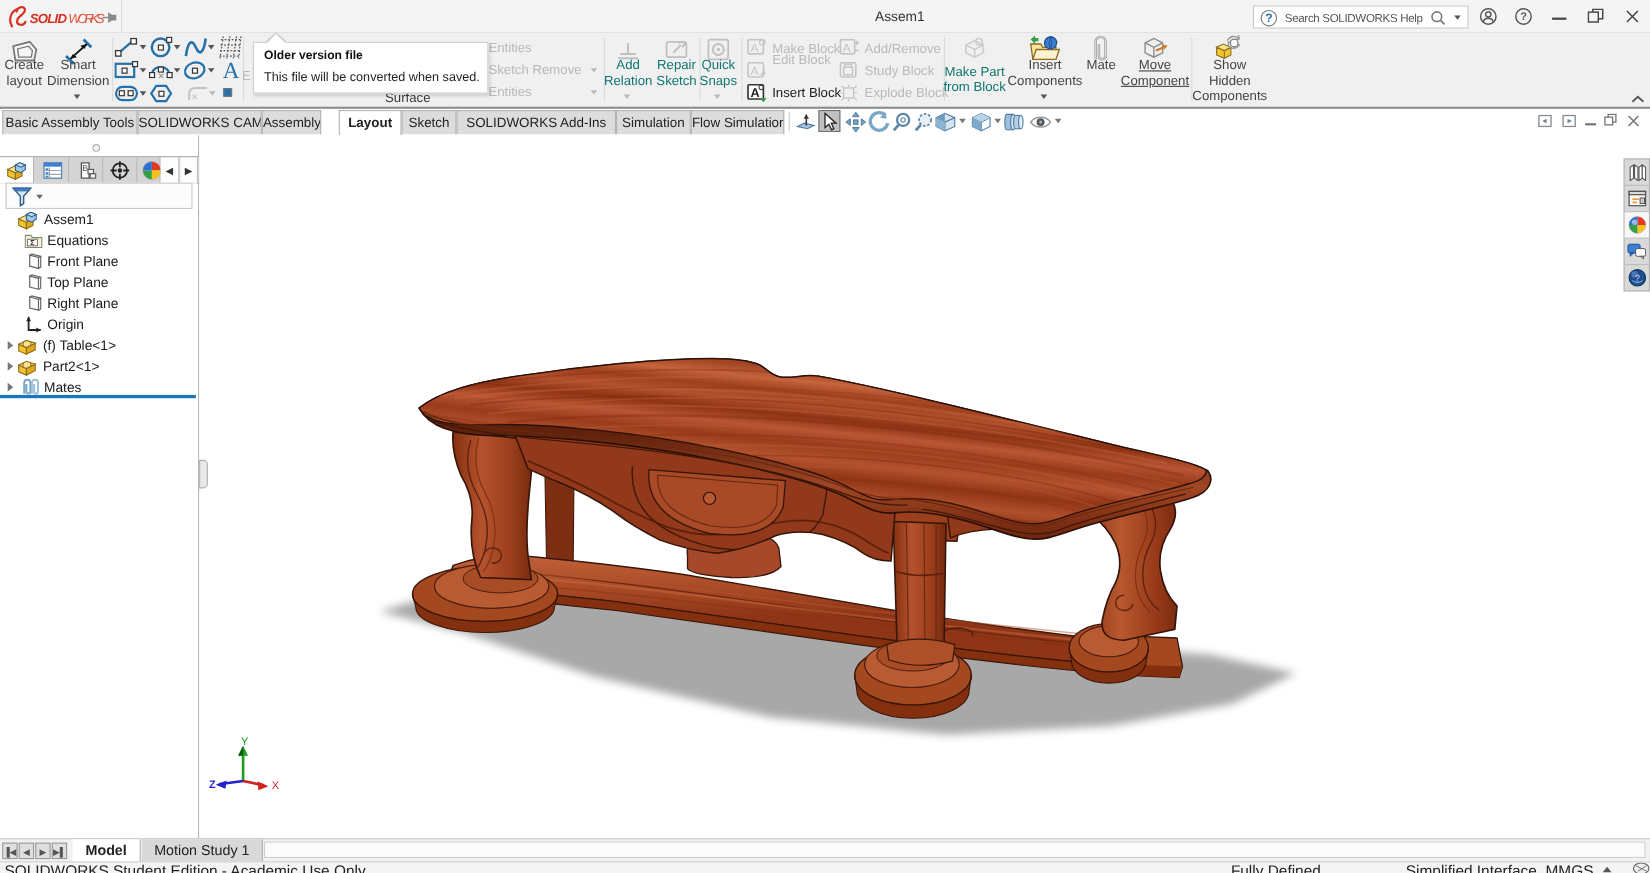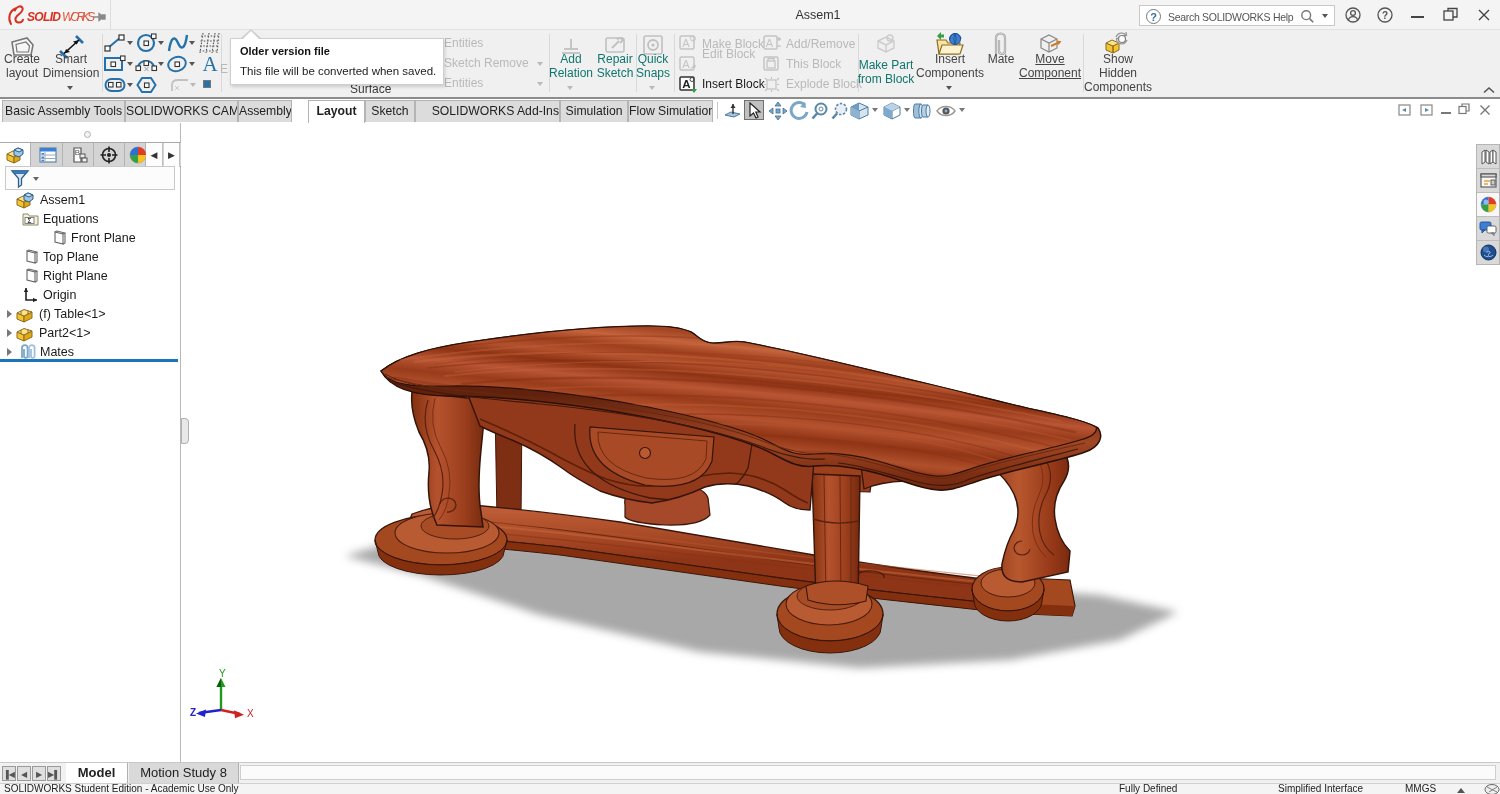--- a/index.html
+++ b/index.html
@@ -36,21 +36,21 @@
   .texp { position:absolute; left:7px; top:5px; width:0; height:0; border-top:4px solid transparent; border-bottom:4px solid transparent; border-left:5px solid #777; }
   #bluebar { position:absolute; left:0px; top:236px; width:178px; height:3px; background:#1a75bb; }
   #viewport { left:182px; top:123px; width:1318px; height:639px; background:#ffffff; }
   #splitter { left:181px; top:418px; width:8px; height:26px; background:#e8e8e8; border:1px solid #b0b0b0; border-radius:0 4px 4px 0; }
   #taskpane { left:1476px; top:144px; width:24px; height:121px; background:#d9d9d9; border:1px solid #b5b5b5; }
   .tpcell { position:absolute; left:0; width:22px; height:24px; border-bottom:1px solid #bdbdbd; }
   .tpcell.sel { background:#f7f7f7; }
   #mtabs { left:0; top:762px; width:1500px; height:21px; background:#f1f1f1; border-top:1px solid #c8c8c8; }
   .navbtn { position:absolute; top:3px; width:14px; height:15px; background:#dfdfdf; border:1px solid #9a9a9a; color:#555; font-size:8px; text-align:center; line-height:15px; }
   .mtab { position:absolute; top:0px; height:21px; font-size:13px; color:#222; text-align:center; }
-  #statusbar { left:0; top:783px; width:1500px; height:11px; background:#f4f4f4; border-top:1px solid #d0d0d0; font-size:10px; color:#222; }
+  #statusbar { left:0; top:783px; width:1500px; height:11px; background:#f4f4f4; border-top:1px solid #d0d0d0; font-size:14px; color:#222; }
   #tooltip { left:230px; top:38px; width:214px; height:47px; background:#ffffff; border:1px solid #cfcfcf; box-shadow:1px 2px 3px rgba(0,0,0,0.15); z-index:50; }
   #tooltip .t1 { position:absolute; left:9px; top:6px; font-size:11px; font-weight:bold; color:#111; white-space:nowrap; }
   #tooltip .t2 { position:absolute; left:9px; top:25.5px; font-size:11.5px; color:#222; white-space:nowrap; }
   #tipnotch { left:243px; top:31px; width:0px; height:0px; border-left:8px solid transparent; border-right:8px solid transparent; border-bottom:8px solid #fff; z-index:51; }
   #tipnotchb { left:241px; top:29px; width:0px; height:0px; border-left:10px solid transparent; border-right:10px solid transparent; border-bottom:9px solid #cfcfcf; z-index:49; }
 </style>
 </head>
 <body>
 
 <div class="abs" id="titlebar"></div>
@@ -234,21 +234,21 @@
       <text x="6.5" y="12" text-anchor="middle" font-size="11" fill="#c4c4c4" font-family="Liberation Sans,sans-serif">A</text>
       <path d="M14,4 h4 m-2,-2 v4" stroke="#c4c4c4" stroke-width="1.4"></path>
       <path d="M14,11 h4" stroke="#c4c4c4" stroke-width="1.4"></path>
     </svg>
   <div class="rowlabel" style="left:786px;top:7px;">Add/Remove</div>
   <svg style="position:absolute;left:763px;top:26px;" width="18" height="16" viewBox="0 0 18 16">
       <rect x="1" y="1" width="14" height="13" rx="1.5" fill="none" stroke="#c4c4c4" stroke-width="1.5"></rect>
       <rect x="4" y="5" width="8" height="7" fill="none" stroke="#c4c4c4" stroke-width="1.3"></rect>
       <path d="M5,5 L5,2.5 L11,2.5 L11,5" stroke="#c4c4c4" stroke-width="1.3" fill="none"></path>
     </svg>
-  <div class="rowlabel" style="left:786px;top:27px;">This Block</div>
+  <div class="rowlabel" style="left:786px;top:27px;">Study Block</div>
   <svg style="position:absolute;left:763px;top:46px;" width="18" height="17" viewBox="0 0 18 17">
       <g stroke="#c4c4c4" stroke-width="1.2" fill="none">
         <rect x="4" y="4" width="9" height="9"></rect>
         <path d="M2,2 l2,2 m12,-2 l-2,2 M2,15 l2,-2 m12,2 l-2,-2 M8.5,1 v2 M8.5,14 v2 M1,8.5 h2 M14,8.5 h2"></path>
       </g>
     </svg>
   <div class="rowlabel" style="left:786px;top:47px;">Explode Block</div>
   <div class="sep" style="left:858px;"></div>
   <svg style="position:absolute;left:874px;top:3px;" width="24" height="22" viewBox="0 0 24 22">
       <g fill="none" stroke="#cccccc" stroke-width="1.4">
@@ -307,21 +307,21 @@
     </div>
   <div class="ctab" style="left:238px;width:54px;">
       <span>Assembly</span>
     </div>
   <div class="ctab active" style="left:308px;width:57px;">
       <span>Layout</span>
     </div>
   <div class="ctab" style="left:365px;width:50px;">
       <span>Sketch</span>
     </div>
-  <div class="ctab" style="left:415px;width:145px;text-align:right;">
+  <div class="ctab" style="left:415px;width:145px;">
       <span>SOLIDWORKS Add-Ins</span>
     </div>
   <div class="ctab" style="left:560px;width:68px;">
       <span>Simulation</span>
     </div>
   <div class="ctab" style="left:628px;width:85px;">
       <span>Flow Simulation</span>
     </div>
   <div style="position:absolute;left:717px;top:3px;width:1px;height:17px;background:#c8c8c8;"></div>
   <svg style="position:absolute;left:723px;top:2px;" width="20" height="20" viewBox="0 0 20 20">
@@ -461,21 +461,21 @@
         <span class="lbl" style="left:40px;">Assem1</span>
       </div>
     <div class="trow" style="top:87px;">
         <svg style="position:absolute;left:22px;top:1px;" width="17" height="15" viewBox="0 0 17 15">
           <path d="M1,3 L6,3 L7.5,5 L16,5 L16,14 L1,14 Z" fill="#f5f0dc" stroke="#8a8a6a" stroke-width="1"></path>
           <rect x="3" y="6.5" width="9" height="6" fill="#fff" stroke="#777" stroke-width="0.9"></rect>
           <text x="7.5" y="12" text-anchor="middle" font-size="6.5" font-weight="bold" fill="#333" font-family="Liberation Sans,sans-serif">Σ</text>
         </svg>
         <span class="lbl" style="left:43px;">Equations</span>
       </div>
-    <div class="trow" style="top:106px;margin-left:28px;">
+    <div class="trow" style="top:106px;">
         <svg style="position:absolute;left:23px;top:1px;" width="15" height="16" viewBox="0 0 15 16">
           <path d="M4,2 L12,4 L12,14 L4,12 Z" fill="#fdfdfd" stroke="#666" stroke-width="1.1"></path>
           <path d="M4,2 L6,1 L14,3 L12,4 M14,3 L14,13 L12,14" fill="none" stroke="#666" stroke-width="1.1"></path>
         </svg>
         <span class="lbl" style="left:43px;">Front Plane</span>
       </div>
     <div class="trow" style="top:125px;">
         <svg style="position:absolute;left:23px;top:1px;" width="15" height="16" viewBox="0 0 15 16">
           <path d="M4,2 L12,4 L12,14 L4,12 Z" fill="#fdfdfd" stroke="#666" stroke-width="1.1"></path>
           <path d="M4,2 L6,1 L14,3 L12,4 M14,3 L14,13 L12,14" fill="none" stroke="#666" stroke-width="1.1"></path>
@@ -739,21 +739,21 @@
 
 <div class="abs" id="mtabs">
   <div class="navbtn" style="left:2px;">▐◀</div>
   <div class="navbtn" style="left:17px;">◀</div>
   <div class="navbtn" style="left:32px;">▶</div>
   <div class="navbtn" style="left:47px;">▶▌</div>
   <div class="mtab" style="left:66px;width:62px;background:#ffffff;border-right:1px solid #b0b0b0;font-weight:bold;">
       <span style="display:block;margin-top:2px;">Model</span>
     </div>
   <div class="mtab" style="left:129px;width:110px;background:#d9d9d9;border-right:1px solid #b0b0b0;">
-      <span style="display:block;margin-top:2px;">Motion Study 8</span>
+      <span style="display:block;margin-top:2px;">Motion Study 1</span>
     </div>
   <div style="position:absolute;left:240px;top:2px;width:1256px;height:15px;background:#fbfbfb;border:1px solid #cfcfcf;"></div>
 </div>
 <div class="abs" id="statusbar">
     <span style="position:absolute;left:4px;top:-1px;">SOLIDWORKS Student Edition - Academic Use Only</span>
 <span style="position:absolute;left:1119px;top:-1px;">Fully Defined</span>
 <span style="position:absolute;left:1278px;top:-1px;">Simplified Interface</span>
 <span style="position:absolute;left:1405px;top:-1px;">MMGS</span>
 <div style="position:absolute;left:1457px;top:4px;width:0;height:0;border-left:4px solid transparent;border-right:4px solid transparent;border-bottom:5px solid #555;"></div>
 <svg style="position:absolute;left:1484px;top:0px;" width="16" height="11" viewBox="0 0 16 11">

